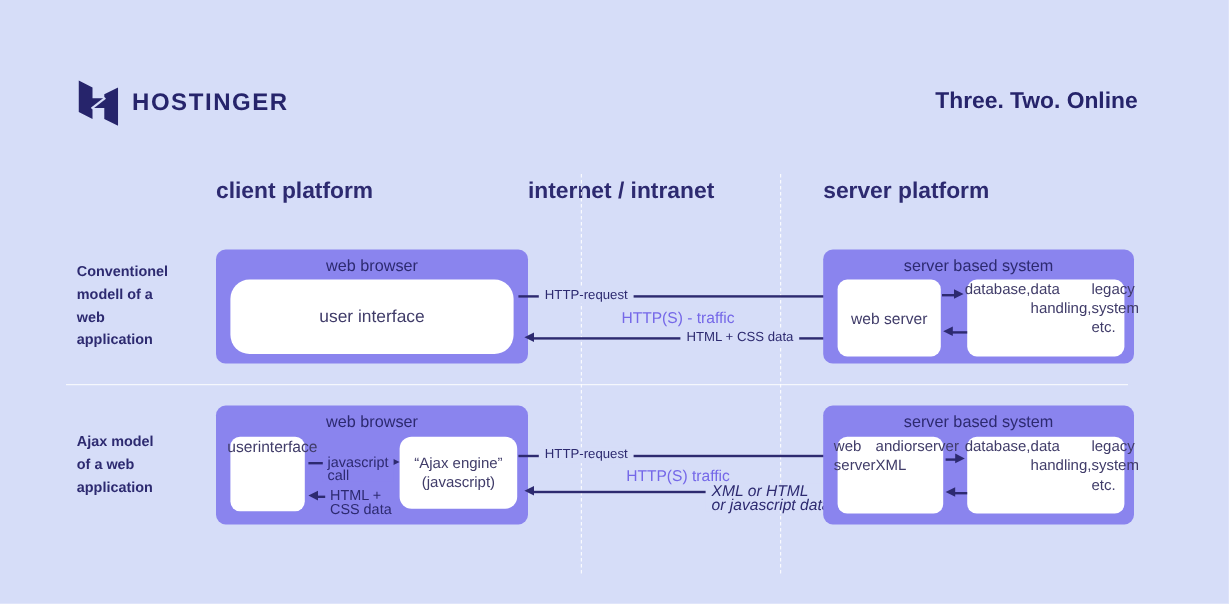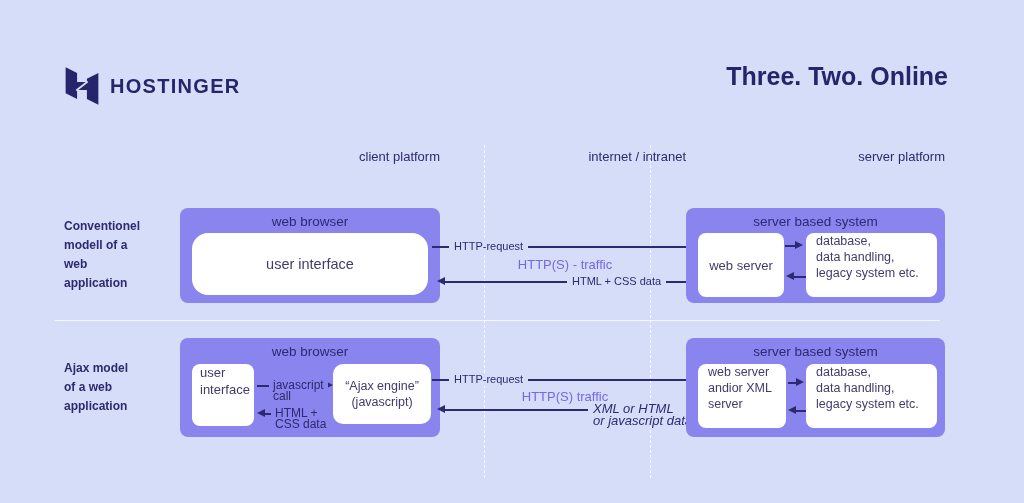--- a/index.html
+++ b/index.html
@@ -10,38 +10,38 @@
     --accent:#7568e8;
     --line:#2d2a70;
   }
   html,body{margin:0;padding:0;}
   body{font-family:"Liberation Sans",sans-serif;background:#fff;}
   #canvas{position:relative;width:1024px;height:503px;background:var(--bg);overflow:hidden;}
 
   
   #logo{position:absolute;left:64px;top:66px;display:flex;align-items:center;gap:10px;}
   #wordmark{font-size:20px;font-weight:800;letter-spacing:1.3px;color:#26246b;}
-  #tagline{position:absolute;right:76px;top:62px;font-size:25px;font-weight:700;color:#26246b;}
+  #tagline{position:absolute;right:76px;top:74px;font-size:19px;font-weight:700;color:#26246b;}
 
   
-  .colhead{position:absolute;top:149px;font-size:13px;font-weight:400;color:var(--ink);text-align:right;}
+  .colhead{position:absolute;top:149px;font-size:19px;font-weight:700;color:var(--ink);text-align:left;}
 
   
   .vdash{position:absolute;top:145px;height:333px;width:0;border-left:1px dashed rgba(255,255,255,0.85);}
   #hdivider{position:absolute;left:55px;top:320px;width:885px;height:0;border-top:1.5px solid rgba(255,255,255,0.75);}
 
   
   .rowlabel{position:absolute;left:64px;font-size:12px;font-weight:700;color:var(--ink);line-height:19px;}
 
   
   .pbox{position:absolute;background:var(--panel);border-radius:8px;}
   .ptitle{padding-top:6px;text-align:center;font-size:13.5px;font-weight:500;color:var(--ink);}
   .wbox{position:absolute;background:#fff;color:var(--ink-soft);}
   .center-text{display:flex;align-items:center;justify-content:center;text-align:center;}
-  .left-text{display:flex;flex-direction:column;}
+  .left-text{display:flex;flex-direction:row;justify-content:center;}
 
   
   .aline{position:absolute;height:1.6px;background:var(--line);}
   .ah-r{position:absolute;width:0;height:0;border-top:4.5px solid transparent;border-bottom:4.5px solid transparent;border-left:8px solid var(--line);}
   .ah-l{position:absolute;width:0;height:0;border-top:4.5px solid transparent;border-bottom:4.5px solid transparent;border-right:8px solid var(--line);}
   .albl{position:absolute;font-size:11px;line-height:13px;color:var(--ink);background:var(--bg);padding:0 5px;white-space:nowrap;}
   .albl.two{line-height:11.5px;font-size:13px;font-style:italic;}
   .albl.inner{background:var(--panel);font-size:12px;line-height:10.5px;padding:0 4px;}
   .traffic{position:absolute;width:250px;left:440px;text-align:center;font-size:13px;font-weight:500;color:var(--accent);}
 </style>

